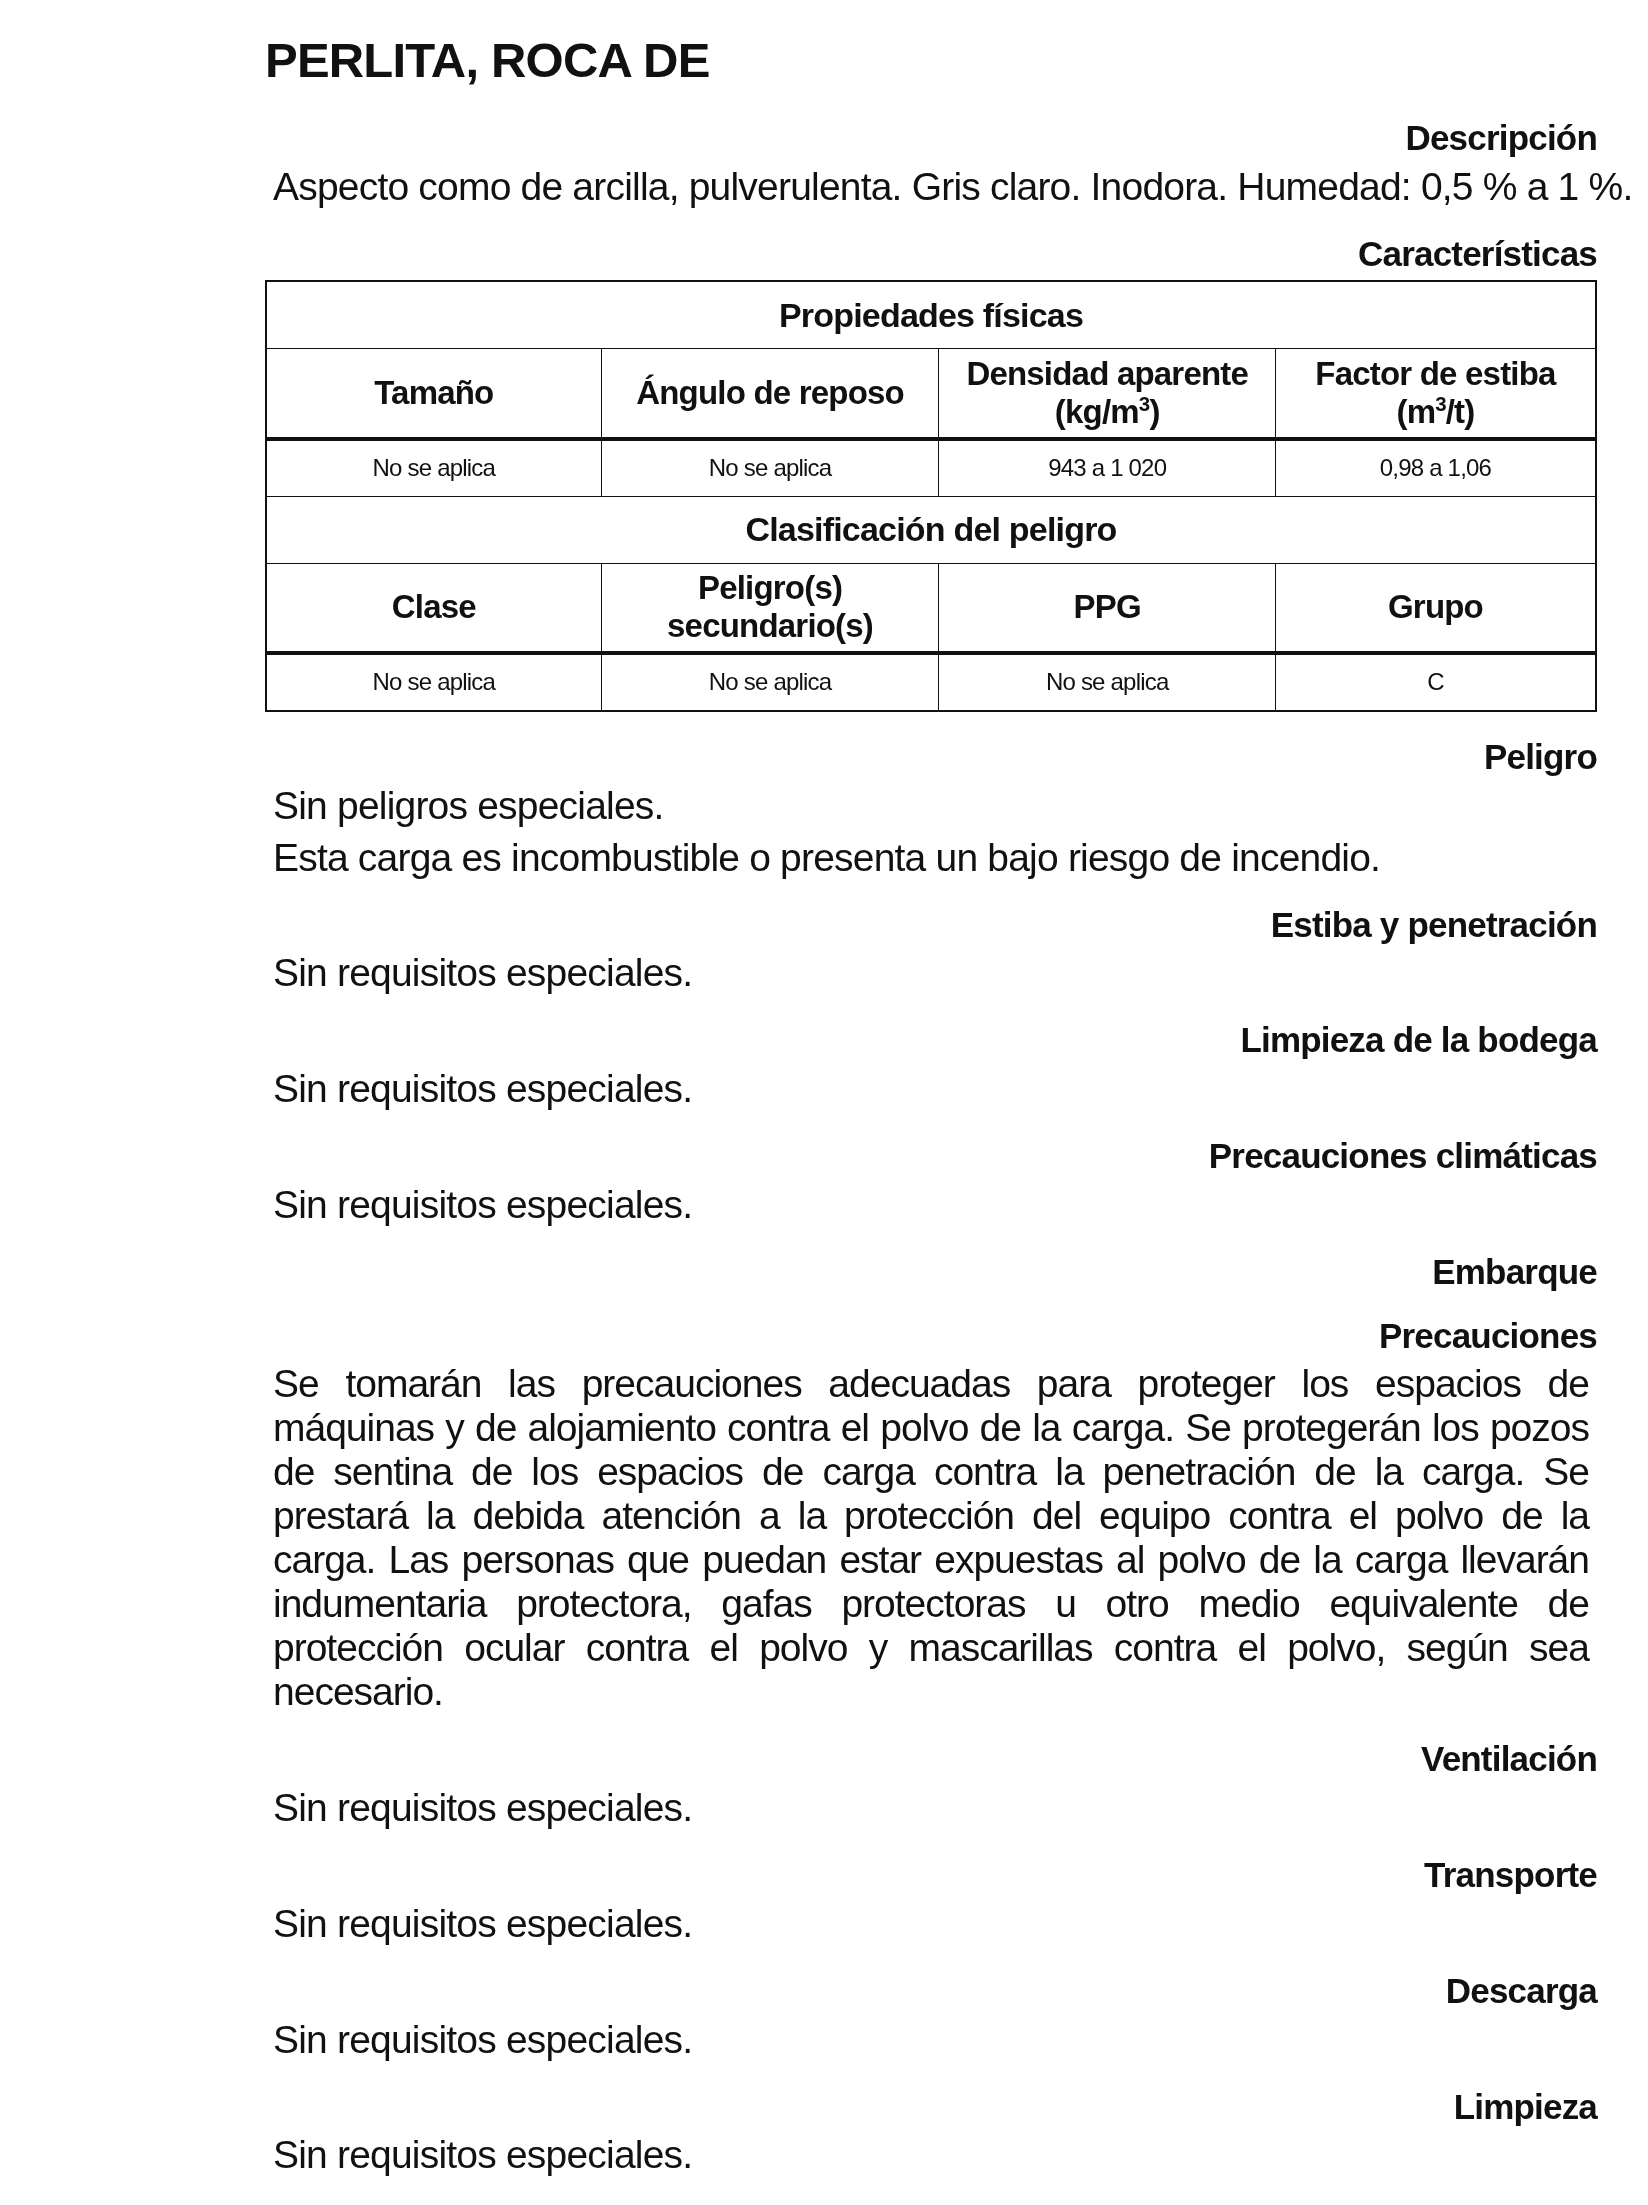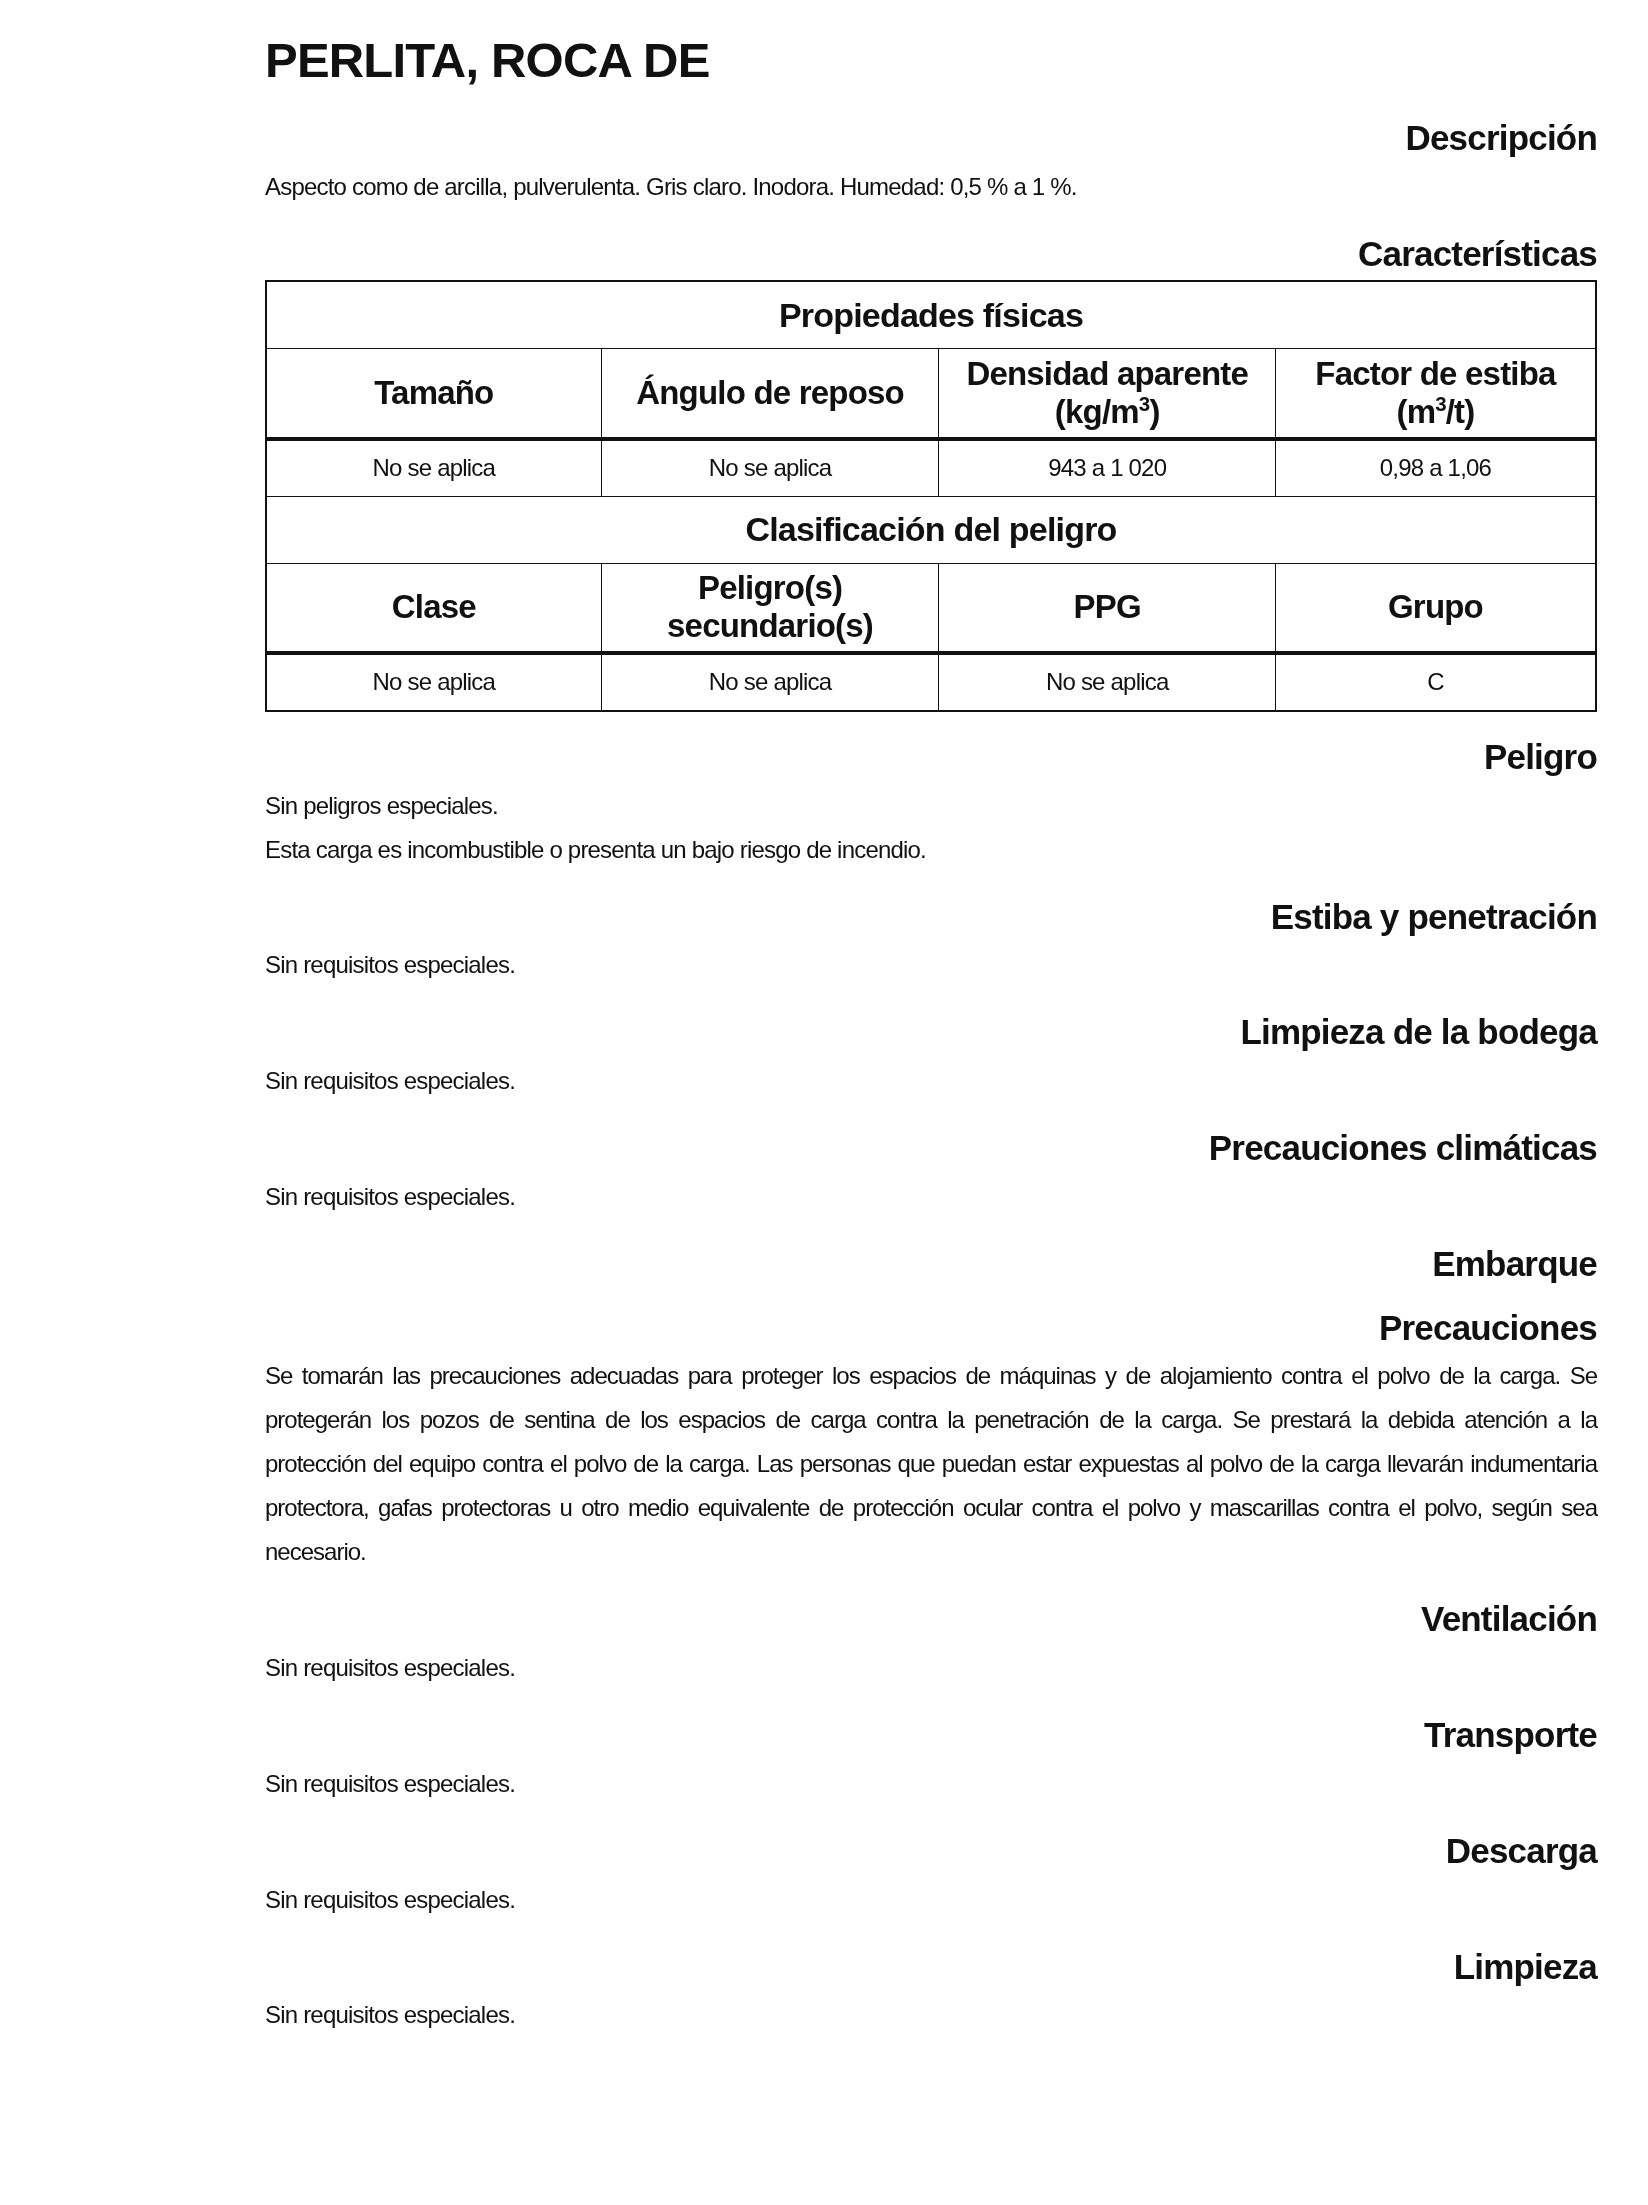--- a/index.html
+++ b/index.html
@@ -19,23 +19,23 @@
     font-weight: bold;
   }
   h2 {
     font-size: 35px;
     line-height: 1.05;
     margin: 27px 0 8px 0;
     font-weight: bold;
     text-align: right;
   }
   p {
-    font-size: 24px;
+    font-size: 39px;
     line-height: 44px;
-    margin: 0;
+    margin: 8px;
   }
   p.oneline { white-space: nowrap; }
   p.tight { letter-spacing: -1.3px; }
   p.justify { text-align: justify; letter-spacing: -1px; }
 
   table.props {
     width: 100%;
     border-collapse: collapse;
     border: 2.4px solid #111111;
     margin: 3px 0 0 0;

